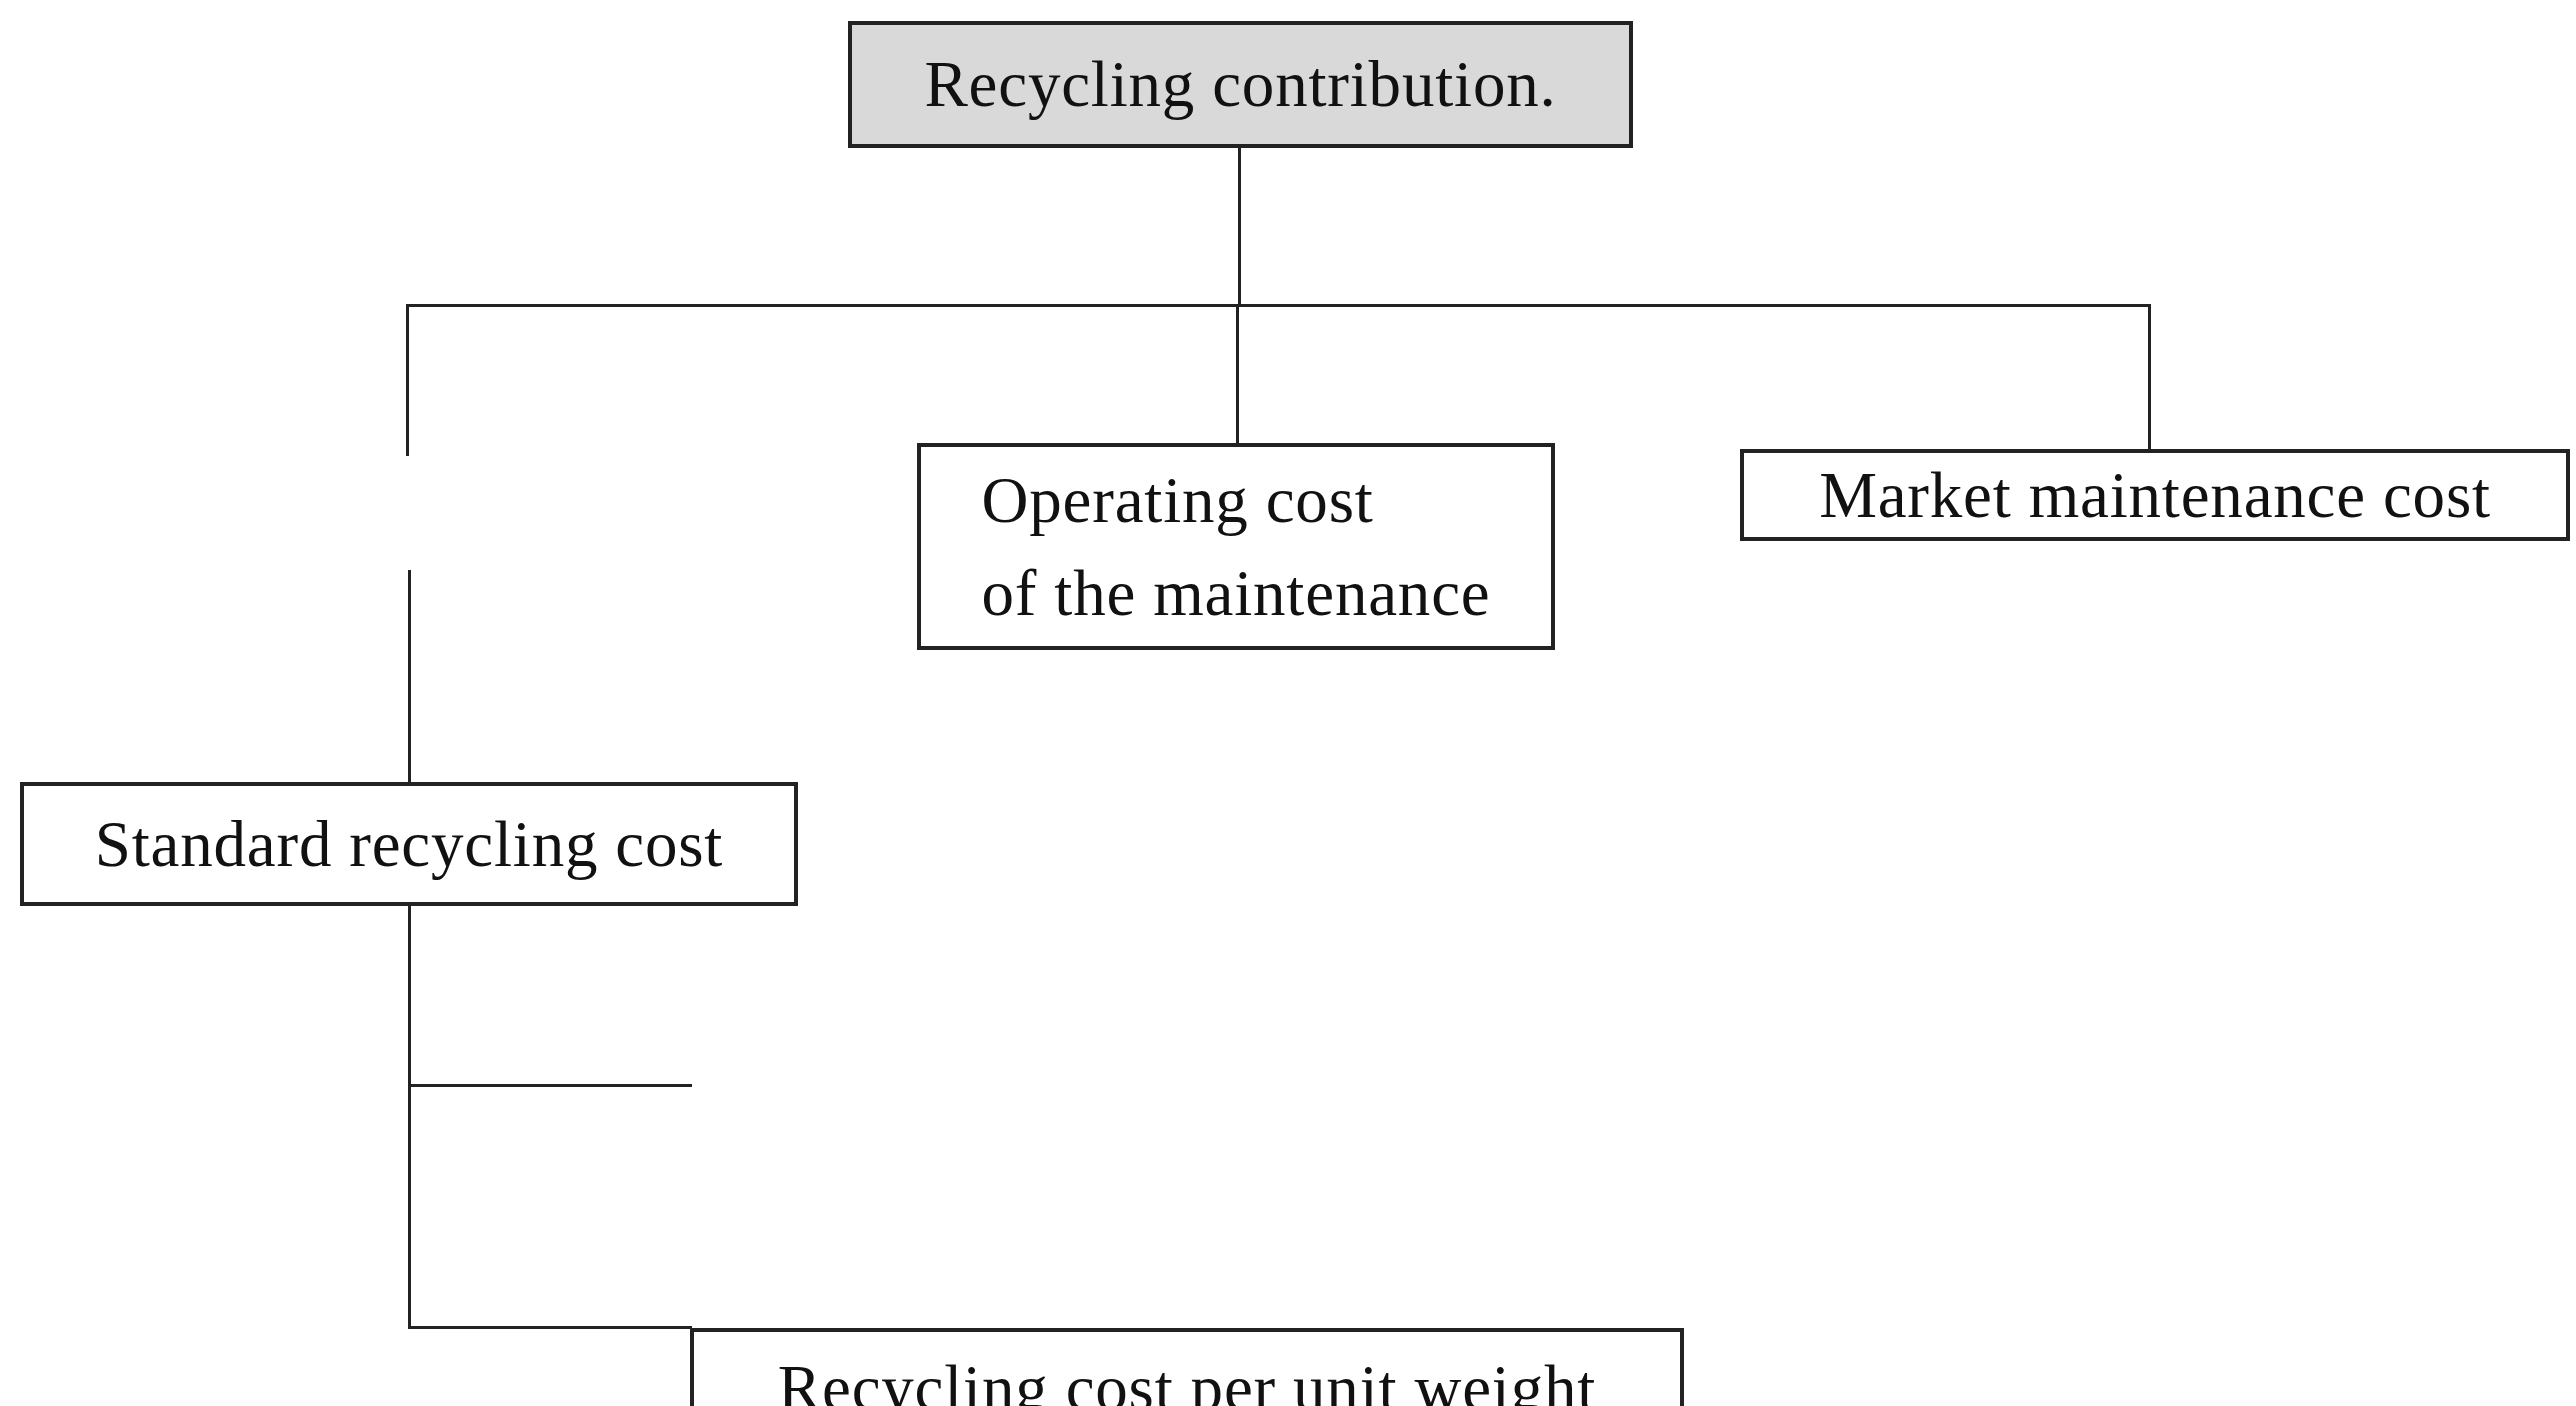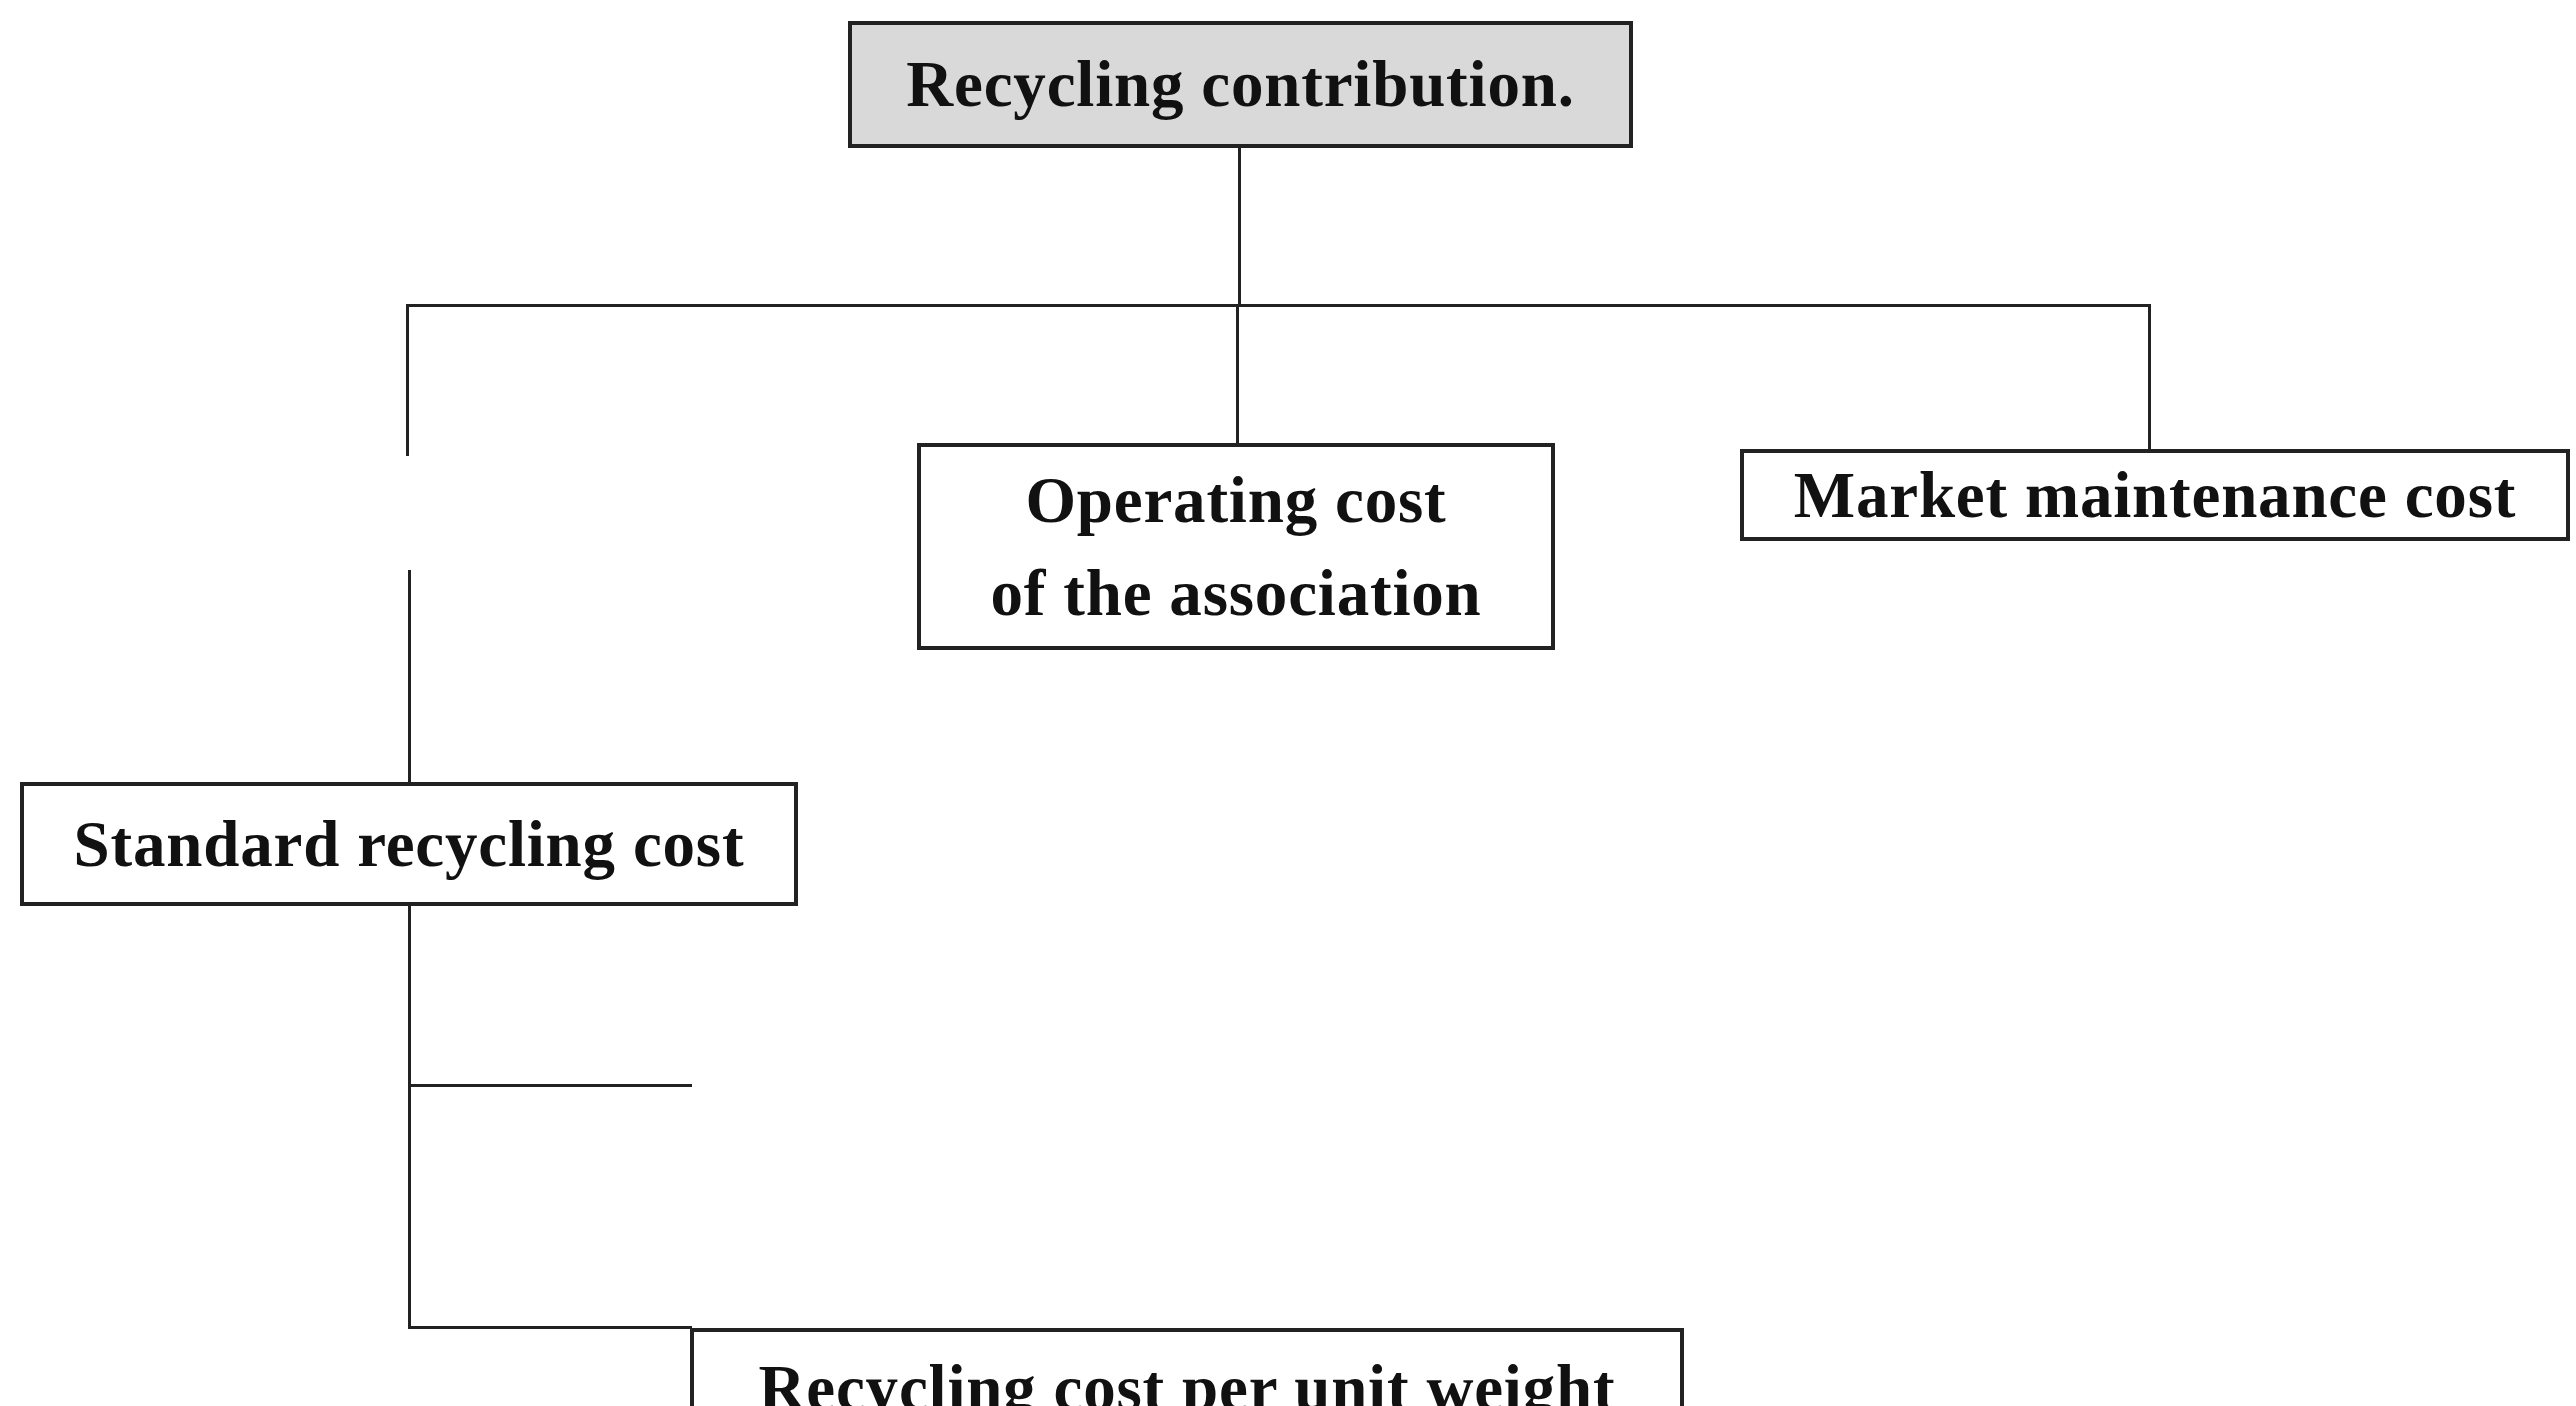--- a/index.html
+++ b/index.html
@@ -17,27 +17,26 @@
     overflow: hidden;
   }
   .node {
     position: absolute;
     box-sizing: border-box;
     border: 4px solid #222222;
     background: #ffffff;
     display: flex;
     align-items: center;
     justify-content: center;
-    text-align: center;
+    text-align: left;
     font-size: 65px;
     line-height: 1.42;
     letter-spacing: 0.8px;
     z-index: 2;
     white-space: pre-line;
-    font-weight: bold;
   }
   .node.root {
     border-width: 4.8px;
     background: #d9d9d9;
   }
   .line {
     position: absolute;
     background: #222222;
     z-index: 1;
   }
@@ -75,21 +74,21 @@
   <div class="line" id="l-stub1-h"></div>
   <div class="line" id="l-stub2-h"></div>
 
   <div class="node root" id="n-root">
     <span>Recycling contribution.</span>
   </div>
 
 
   <div class="node" id="n-operating">
     <span>Operating cost
-of the association</span>
+of the maintenance</span>
   </div>
 
   <div class="node" id="n-market">
     <span>Market maintenance cost</span>
   </div>
 
   <div class="node" id="n-standard">
     <span>Standard recycling cost</span>
   </div>
 

